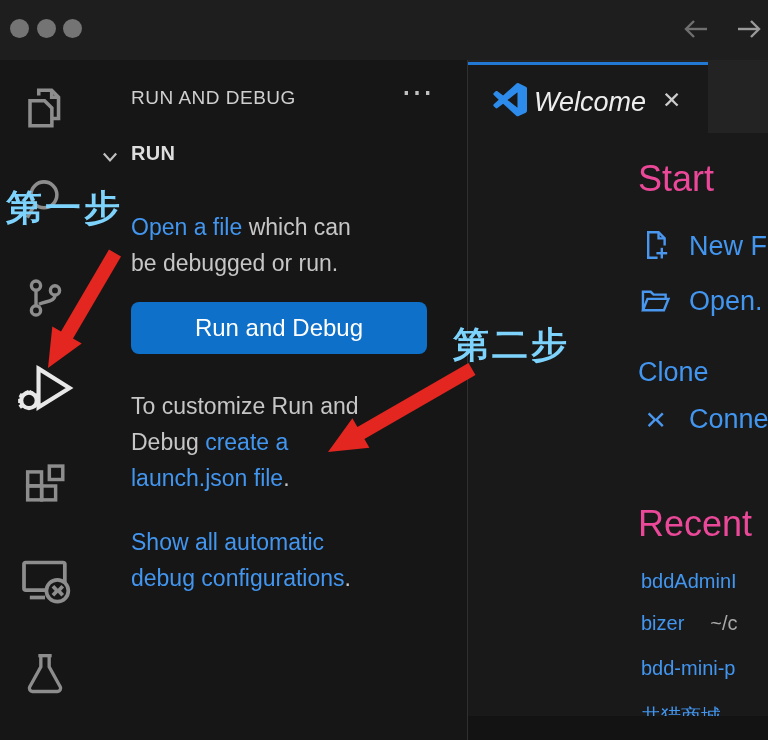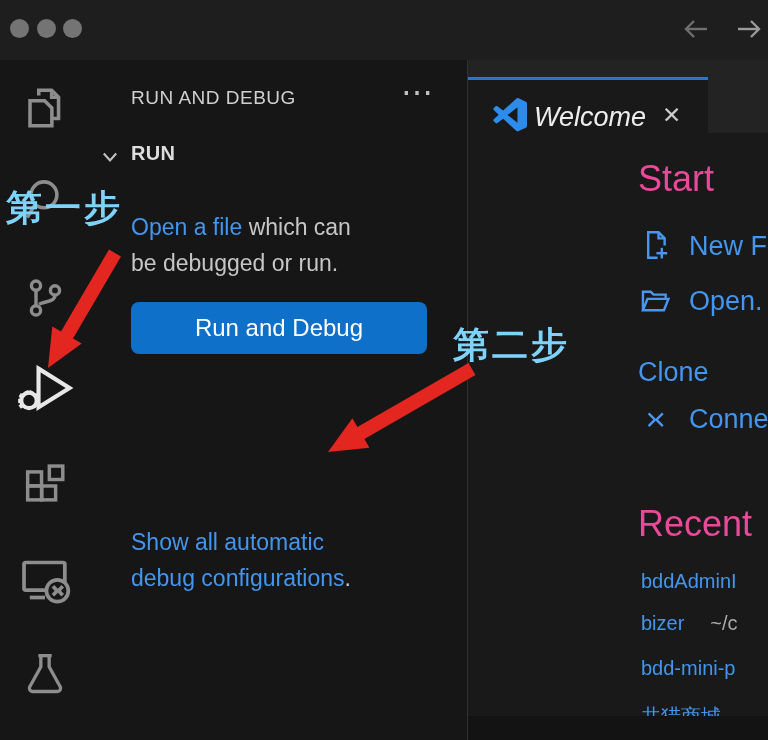--- a/index.html
+++ b/index.html
@@ -37,21 +37,21 @@
   .runbtn {
     position: absolute; left: 41px; top: 242px; width: 296px; height: 52px;
     background: var(--button-blue); border: none; border-radius: 8px;
     color: #ffffff; font-size: 24px; font-family: inherit; cursor: pointer;
     display: flex; align-items: center; justify-content: center;
   }
 
   
   .editor { position: absolute; left: 467px; top: 60px; width: 301px; height: 680px; background: #191919; border-left: 1px solid #303030; }
   .tabstrip { position: absolute; left: 0; top: 0; width: 301px; height: 73px; background: #232323; }
-  .tab { position: absolute; left: 0; top: 17px; width: 240px; height: 71px; background: #191919; border-top: 3px solid var(--accent-blue); cursor: pointer; }
+  .tab { position: absolute; left: 0; top: 2px; width: 240px; height: 71px; background: #191919; border-top: 3px solid var(--accent-blue); cursor: pointer; }
   .tab-logo { position: absolute; left: 25px; top: 18px; }
   .tab-label { position: absolute; left: 66px; top: 22px; font-size: 27px; font-style: italic; color: #ededed; white-space: nowrap; }
   .tab-close { position: absolute; left: 194px; top: 22px; font-size: 23px; color: #cccccc; cursor: pointer; font-style: normal; }
 
   .wc-heading { position: absolute; left: 170px; font-size: 36px; color: #ec4899; white-space: nowrap; }
   .h-start { top: 98px; } .h-recent { top: 443px; }
   .start-item { position: absolute; left: 170px; height: 38px; display: flex; align-items: center; gap: 17px; cursor: pointer; white-space: nowrap; }
   .si-1 { top: 164px; align-items: flex-end; } .si-2 { top: 222px; } .si-3 { top: 280px; flex-direction: column; } .si-4 { top: 340px; }
   .start-item .label { font-size: 27px; color: var(--link-blue); }
   .recent-row { position: absolute; left: 173px; font-size: 20px; white-space: nowrap; }
@@ -162,20 +162,25 @@
   </span>
   <div class="sp-run">RUN</div>
 
   <div class="sp-p p1">
     <div><span class="lnk">Open a file</span><span> which can</span></div>
     <div>be debugged or run.</div>
   </div>
 
   <button class="runbtn">Run and Debug</button>
 
+  <div class="sp-p p2">
+    <div>To customize Run and</div>
+    <div><span>Debug </span><span class="lnk">create a</span></div>
+    <div><span class="lnk">launch.json file</span><span>.</span></div>
+  </div>
 
   <div class="sp-p p3">
     <div><span class="lnk">Show all automatic</span></div>
     <div><span class="lnk">debug configurations</span><span>.</span></div>
   </div>
 </div>
 
 <div class="editor">
   <div class="tabstrip">
     <div class="tab">

